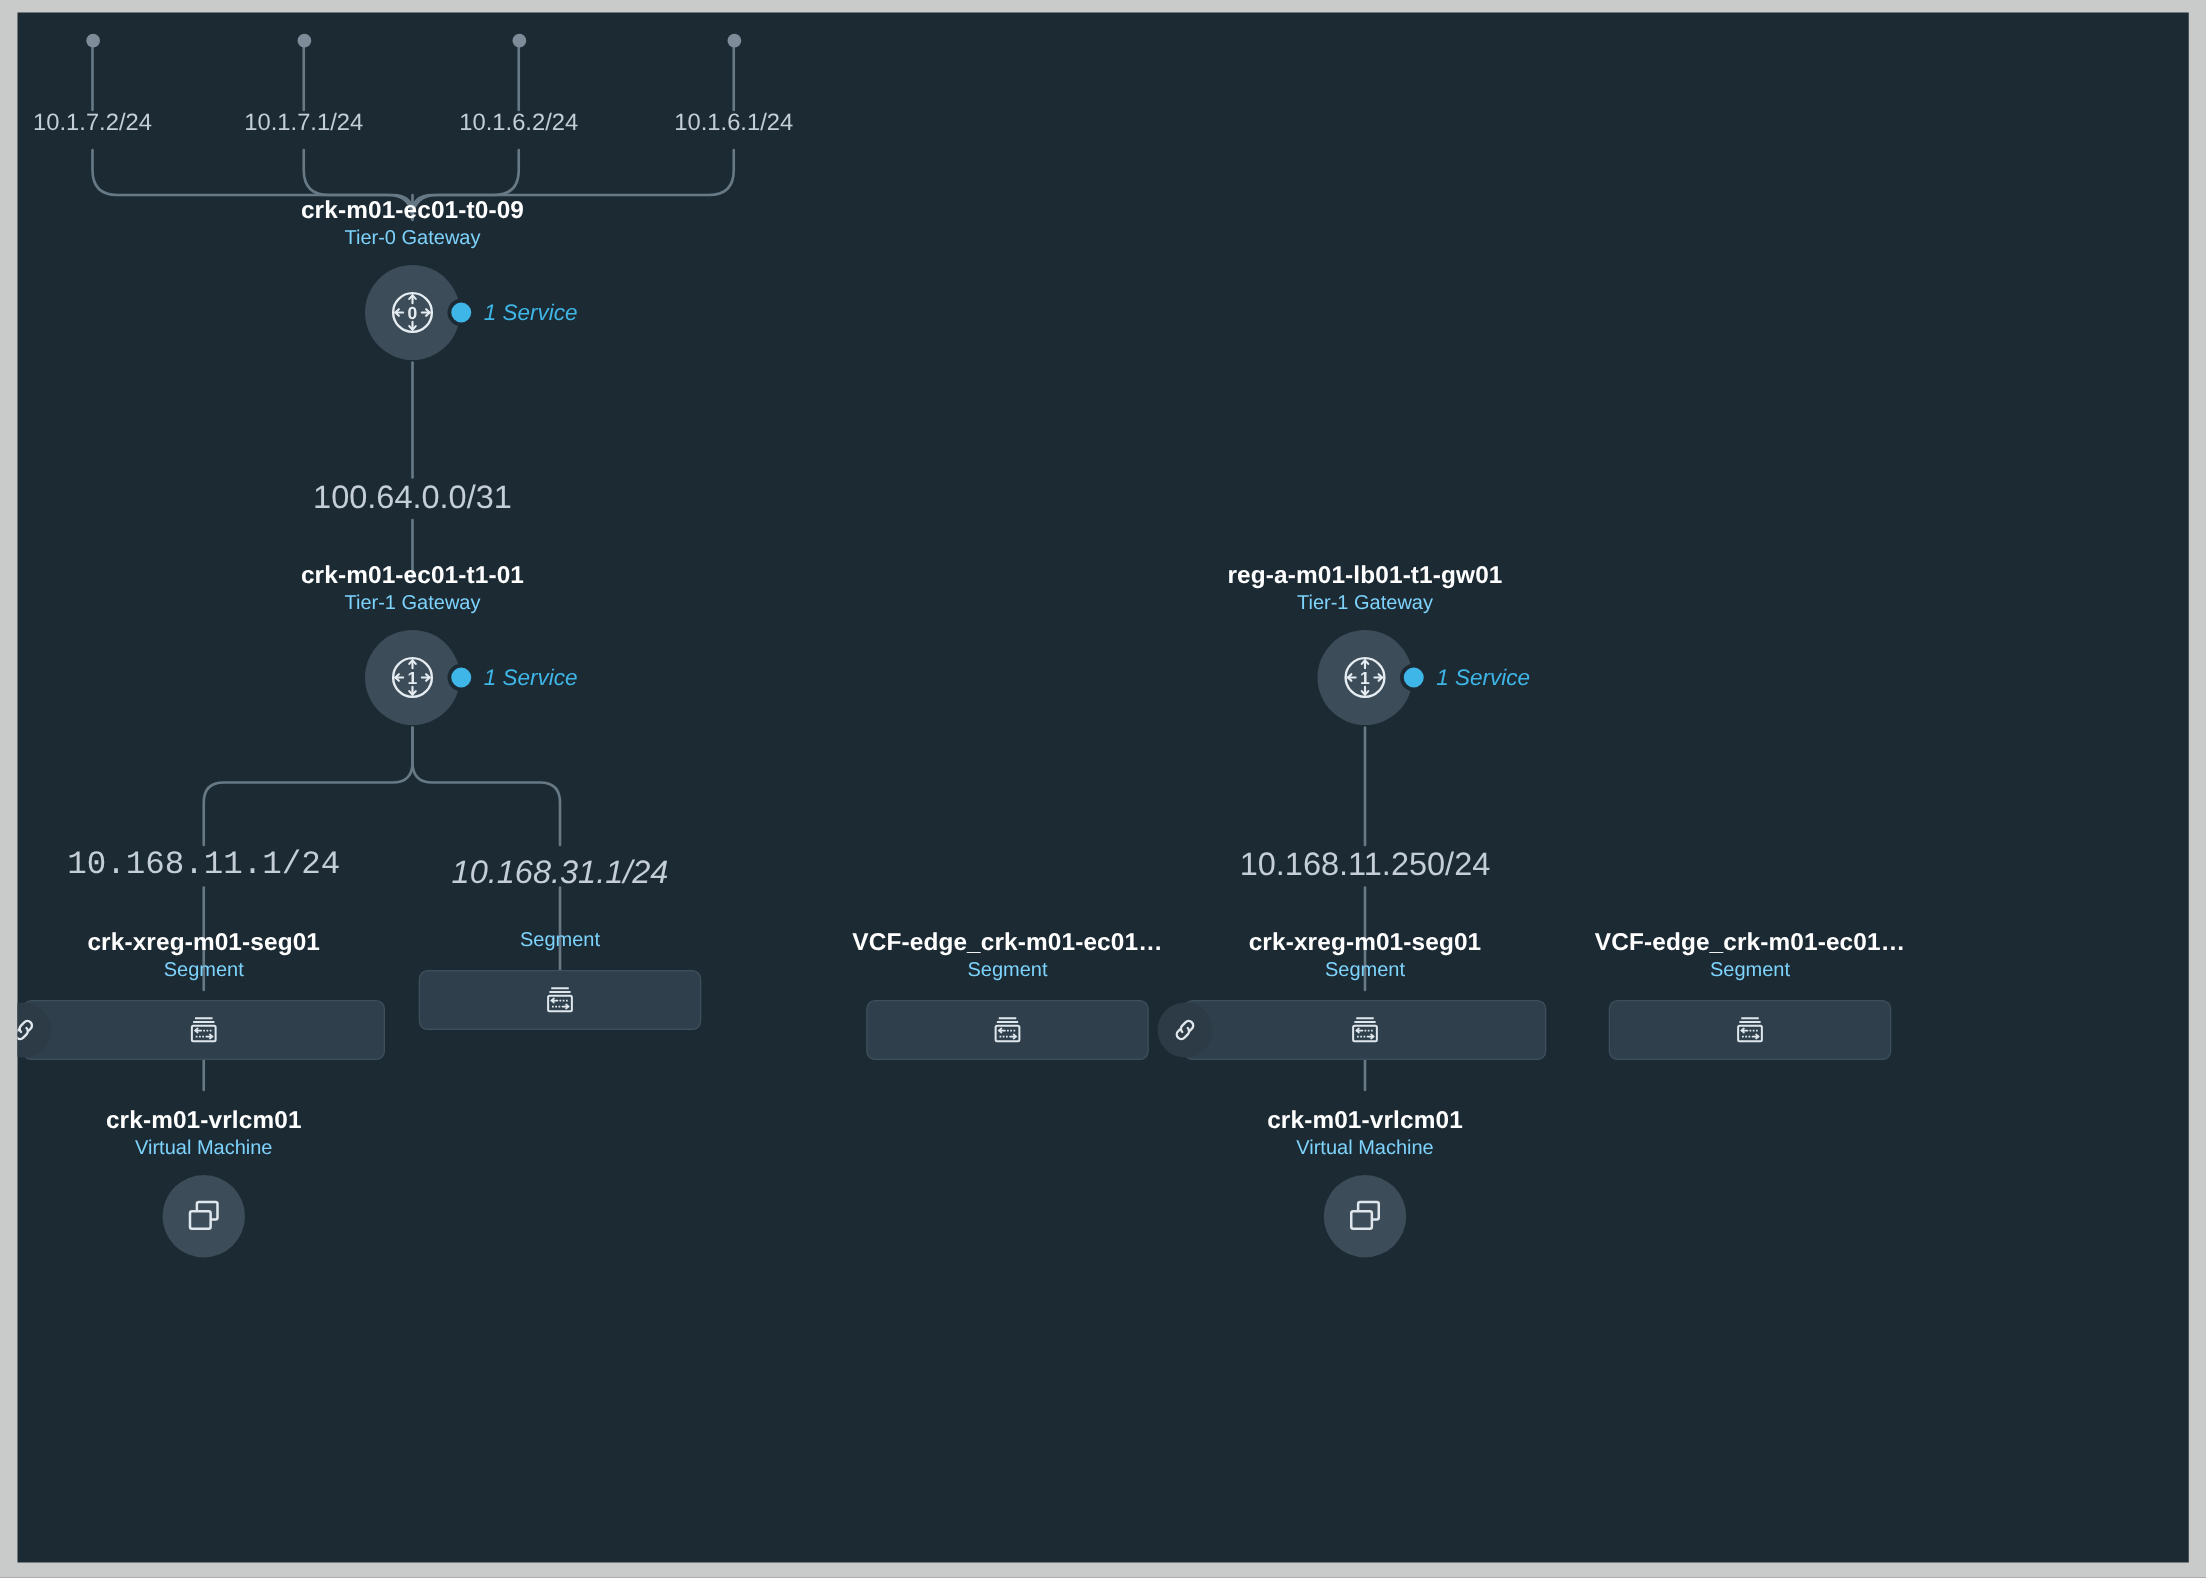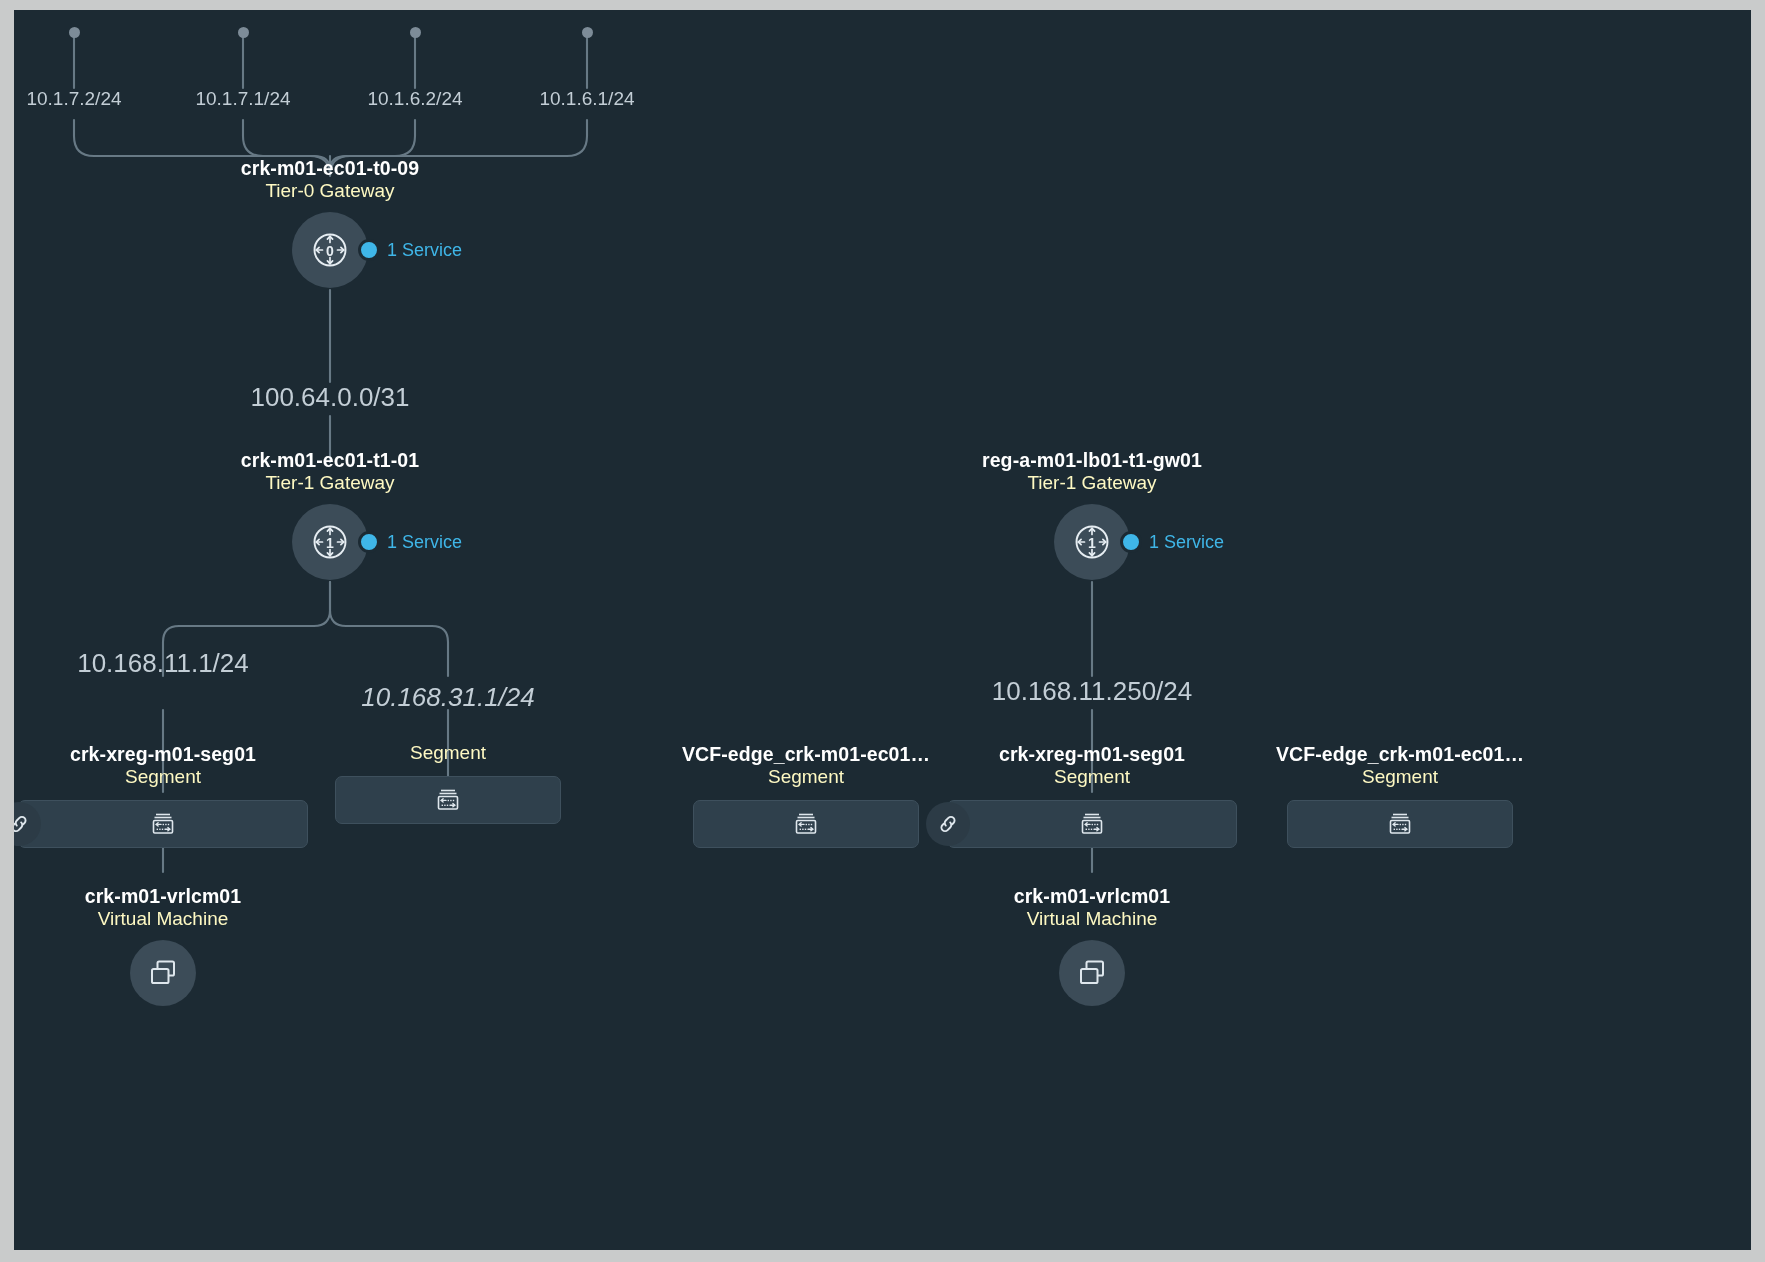--- a/index.html
+++ b/index.html
@@ -45,22 +45,22 @@
   }
   .node-title {
     font-size: 19.5px;
     font-weight: bold;
     color: #ffffff;
     white-space: nowrap;
     letter-spacing: .1px;
     line-height: 24px;
   }
   .node-sub {
-    font-size: 19px;
-    color: #fef9c3;
+    font-size: 16px;
+    color: #7dd3fc;
     line-height: 22px;
     white-space: nowrap;
   }
 
   
   .gw-row {
     display: flex;
     align-items: center;
     justify-content: flex-start;
     margin-top: 10px;
@@ -73,20 +73,21 @@
     display: flex;
     align-items: center;
     justify-content: center;
     flex: 0 0 auto;
   }
   .svc-badge {
     display: flex;
     align-items: center;
     margin-left: -10px;
     z-index: 3;
+    font-style: italic;
   }
   .svc-dot {
     width: 22px;
     height: 22px;
     border-radius: 50%;
     background: #3fb6e8;
     border: 3px solid #1c2a33;
     box-sizing: border-box;
     flex: 0 0 auto;
   }
@@ -283,21 +284,21 @@
             </g>
           </svg>
         </div>
         <div class="svc-badge hit">
           <div class="svc-dot"></div>
           <div class="svc-text">1 Service</div>
         </div>
       </div>
     </div>
 
-    <div class="edge-label" style="left:-1px; top:638px; width:300px;">10.168.11.1/24</div>
+    <div class="edge-label" style="left:-1px; top:666px; width:300px;font-family:Liberation Mono, monospace;">10.168.11.1/24</div>
     <div class="edge-label" style="left:284px; top:672px; width:300px;font-style:italic;">10.168.31.1/24</div>
     <div class="edge-label" style="left:928px; top:666px; width:300px;">10.168.11.250/24</div>
 
     <div class="node" style="left:-51px; top:732px; width:400px;">
       <div class="node-title">crk-xreg-m01-seg01</div>
       <div class="node-sub">Segment</div>
       <div class="seg-box hit" style="margin:12px 55px 0 55px;">
         <div class="seg-link hit">
           <svg width="24" height="24" viewBox="0 0 24 24">
             <g fill="none" stroke="#dfe7ed" stroke-width="1.9" stroke-linecap="round">

